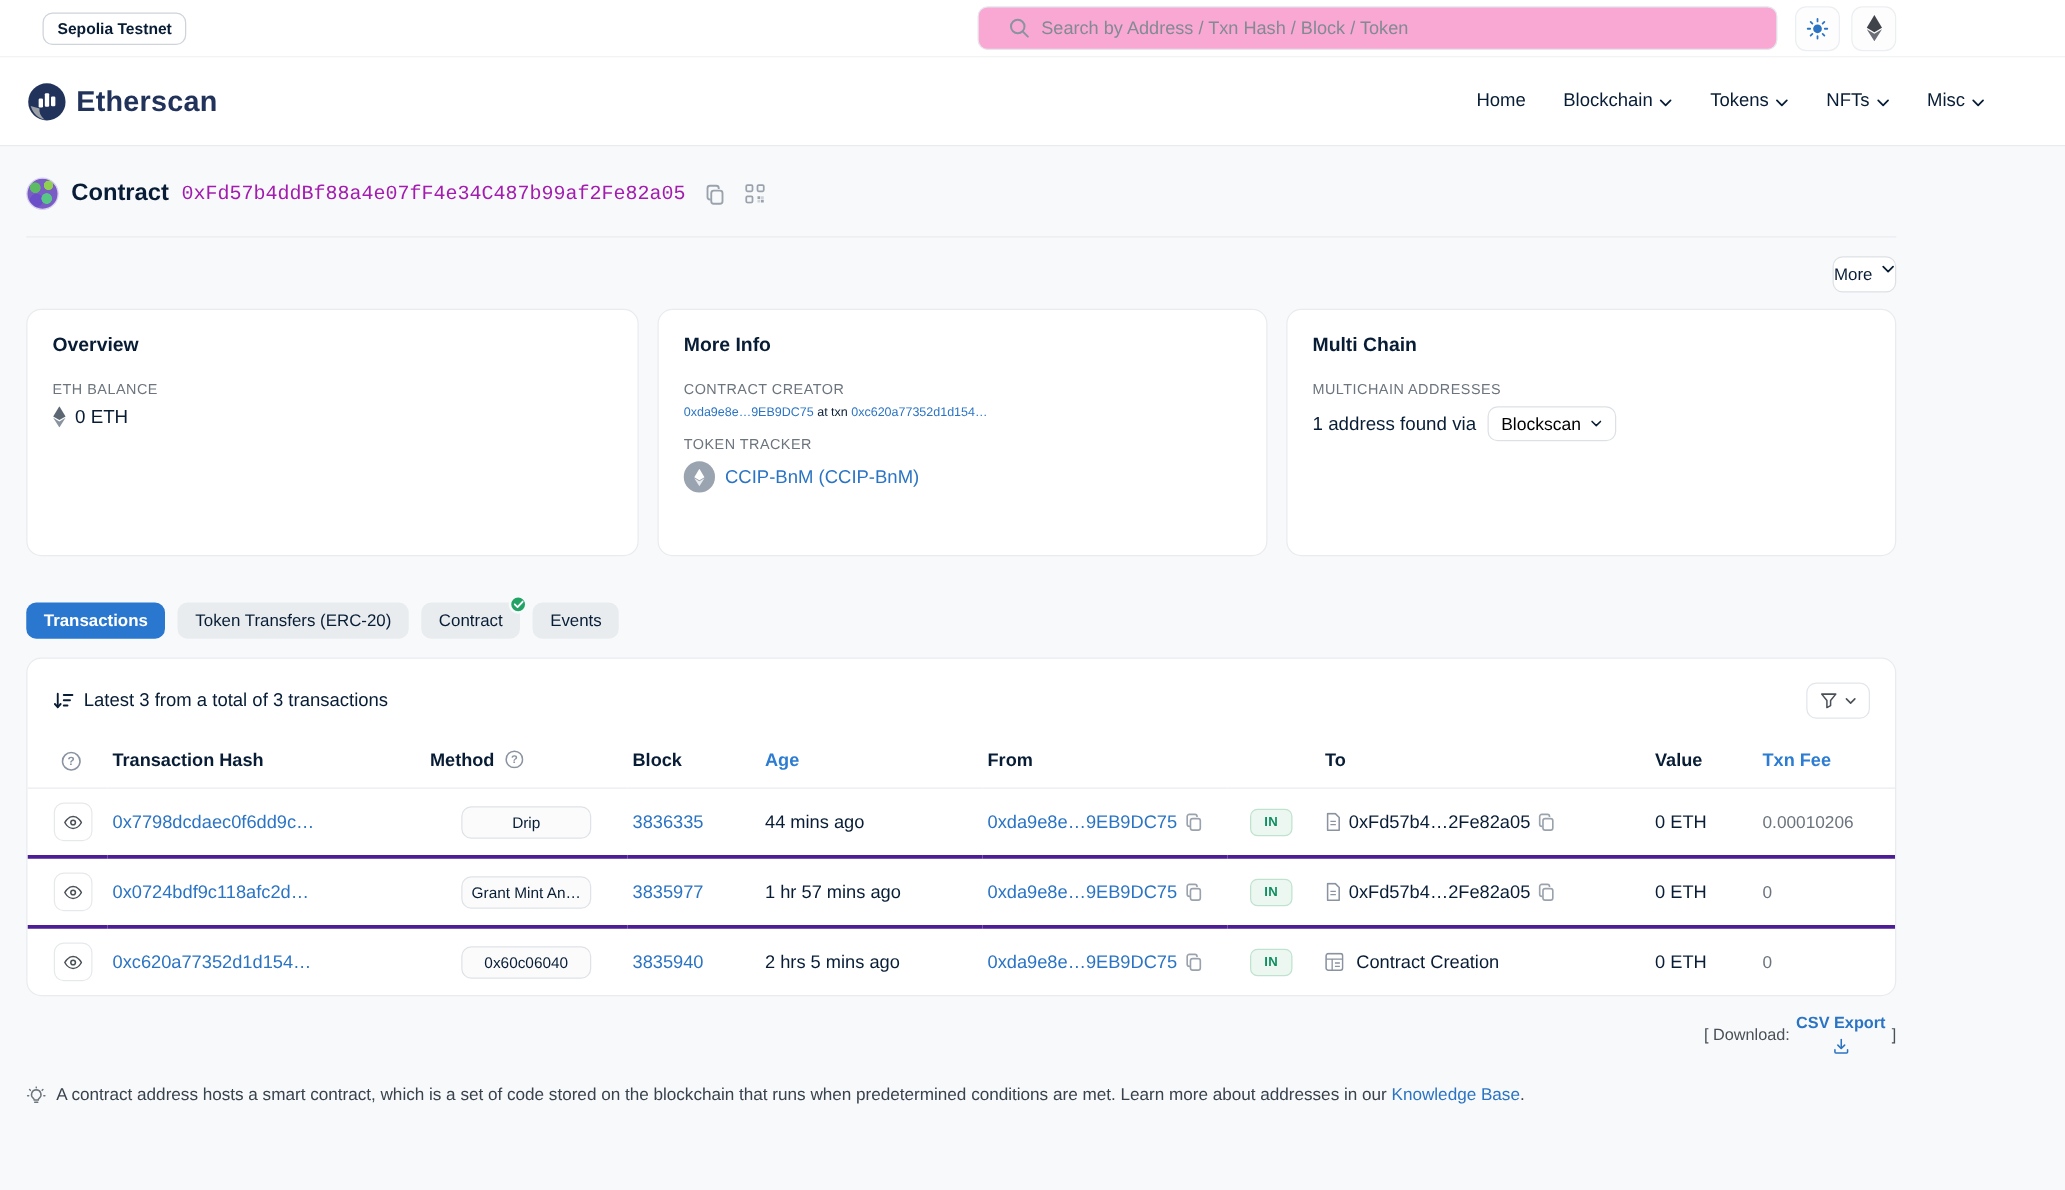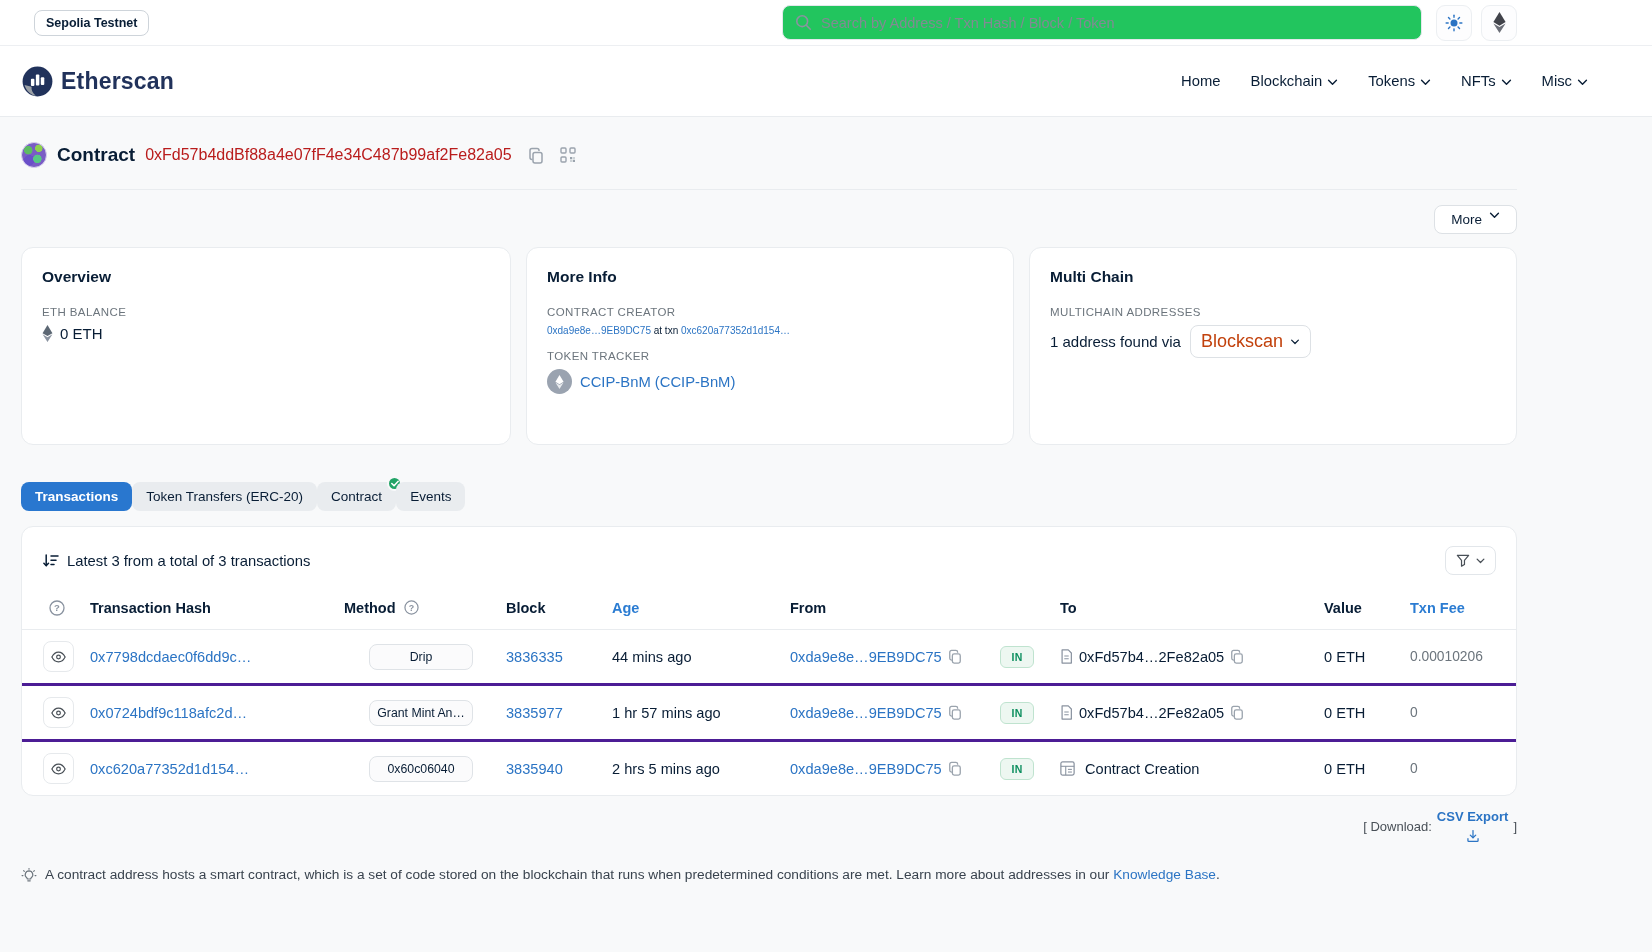--- a/index.html
+++ b/index.html
@@ -15,23 +15,23 @@
   
   .topbar {
     height:46px; background:#fff; border-bottom:1px solid #edeff2;
     display:flex; align-items:center; padding:0 135px 0 34px;
   }
   .network-badge {
     border:1px solid #ced4da; border-radius:8px; background:#fff;
     padding:5px 11px; font-size:12.5px; font-weight:700; color:#081d35; cursor:pointer;
   }
   .search-wrap {
-    margin-left:auto; width:640px; height:35px; background:#22c55e;
+    margin-left:auto; width:640px; height:35px; background:#f9a8d4;
     border:1px solid #e4e8ec; border-radius:8px; display:flex; align-items:center;
-    padding:0 12px; gap:9px;
+    padding:0 24px; gap:9px;
   }
   .search-wrap input {
     border:none; outline:none; background:transparent; flex:1;
     font-size:14.5px; color:#081d35; font-family:inherit;
   }
   .search-wrap input::placeholder { color:#828a93; }
   .iconbtn {
     width:36px; height:36px; border:1px solid #eceff2; border-radius:9px;
     background:#fdfdfe; display:flex; align-items:center; justify-content:center; cursor:pointer;
   }
@@ -60,27 +60,27 @@
     width:26px; height:26px; border-radius:50%;
     background:
       radial-gradient(circle at 26% 30%, #5dbb63 0 4px, transparent 4.5px),
       radial-gradient(circle at 70% 22%, #8fd14f 0 3.5px, transparent 4px),
       radial-gradient(circle at 64% 66%, #57c785 0 4px, transparent 4.5px),
       radial-gradient(circle at 30% 72%, #6a4fc9 0 5px, transparent 5.5px),
       #7a5cc5;
     border:1px solid #d9d2ee;
   }
   .entity-type { font-size:19px; font-weight:700; }
-  .entity-address { font-size:16px; color:#b91c1c; }
+  .entity-address { font-size:16px; color:#a21caf;font-family:Liberation Mono, monospace; }
   .header-tool { margin-left:6px; cursor:pointer; color:#9aa3ad; display:flex; }
 
   .more-row { display:flex; justify-content:flex-end; margin:15px 0 13px 0; }
   .more-btn {
     display:flex; align-items:flex-start; gap:7px; background:#fff; cursor:pointer;
-    border:1px solid #dde1e5; border-radius:8px; padding:6px 16px; font-size:13.5px; font-weight:500; color:#081d35;
+    border:1px solid #dde1e5; border-radius:8px; padding:6px 0; font-size:13.5px; font-weight:500; color:#081d35;
   }
 
   
   .cards { display:grid; grid-template-columns:490px 488px 488px; gap:15px; }
   .card {
     background:#fff; border:1px solid #e9ecef; border-radius:12px;
     padding:20px 20px; height:198px;
   }
   .card-title { font-size:15.5px; font-weight:700; margin-bottom:20px; }
   .field-label { font-size:11.5px; color:#6c757d; letter-spacing:.4px; margin-bottom:7px; font-weight:400; }
@@ -88,26 +88,26 @@
   .creator-line { font-size:10px; }
   .creator-line .plain { color:#081d35; }
   .tracker-line { display:flex; align-items:center; gap:8px; font-size:14.8px; margin-top:2px; }
   .token-circle {
     width:25px; height:25px; border-radius:50%; background:#9aa3b0;
     display:flex; align-items:center; justify-content:center;
   }
   .mc-line { display:flex; align-items:center; gap:9px; font-size:15px; }
   .mini-btn {
     display:flex; align-items:center; gap:7px; background:#fff; cursor:pointer;
-    border:1px solid #dde1e5; border-radius:8px; padding:5px 10px; font-size:18px; color:#c2410c;
+    border:1px solid #dde1e5; border-radius:8px; padding:5px 10px; font-size:14px; color:#000000;
   }
   .spacer18 { height:14px; }
 
   
-  .tabs { display:flex; align-items:center; gap:0; margin-top:37px; }
+  .tabs { display:flex; align-items:center; gap:10px; margin-top:37px; }
   .tab {
     position:relative; background:#e9ecef; color:#081d35; border-radius:8px;
     padding:7px 14px; font-size:13.5px; font-weight:500; cursor:pointer; white-space:nowrap;
   }
   .tab.active { background:#2977cf; color:#fff; font-weight:600; }
   .verified-dot {
     position:absolute; top:-6px; right:-6px; width:15px; height:15px; border-radius:50%;
     background:#21a366; border:2px solid #f8f9fa; display:flex; align-items:center; justify-content:center;
   }
 

